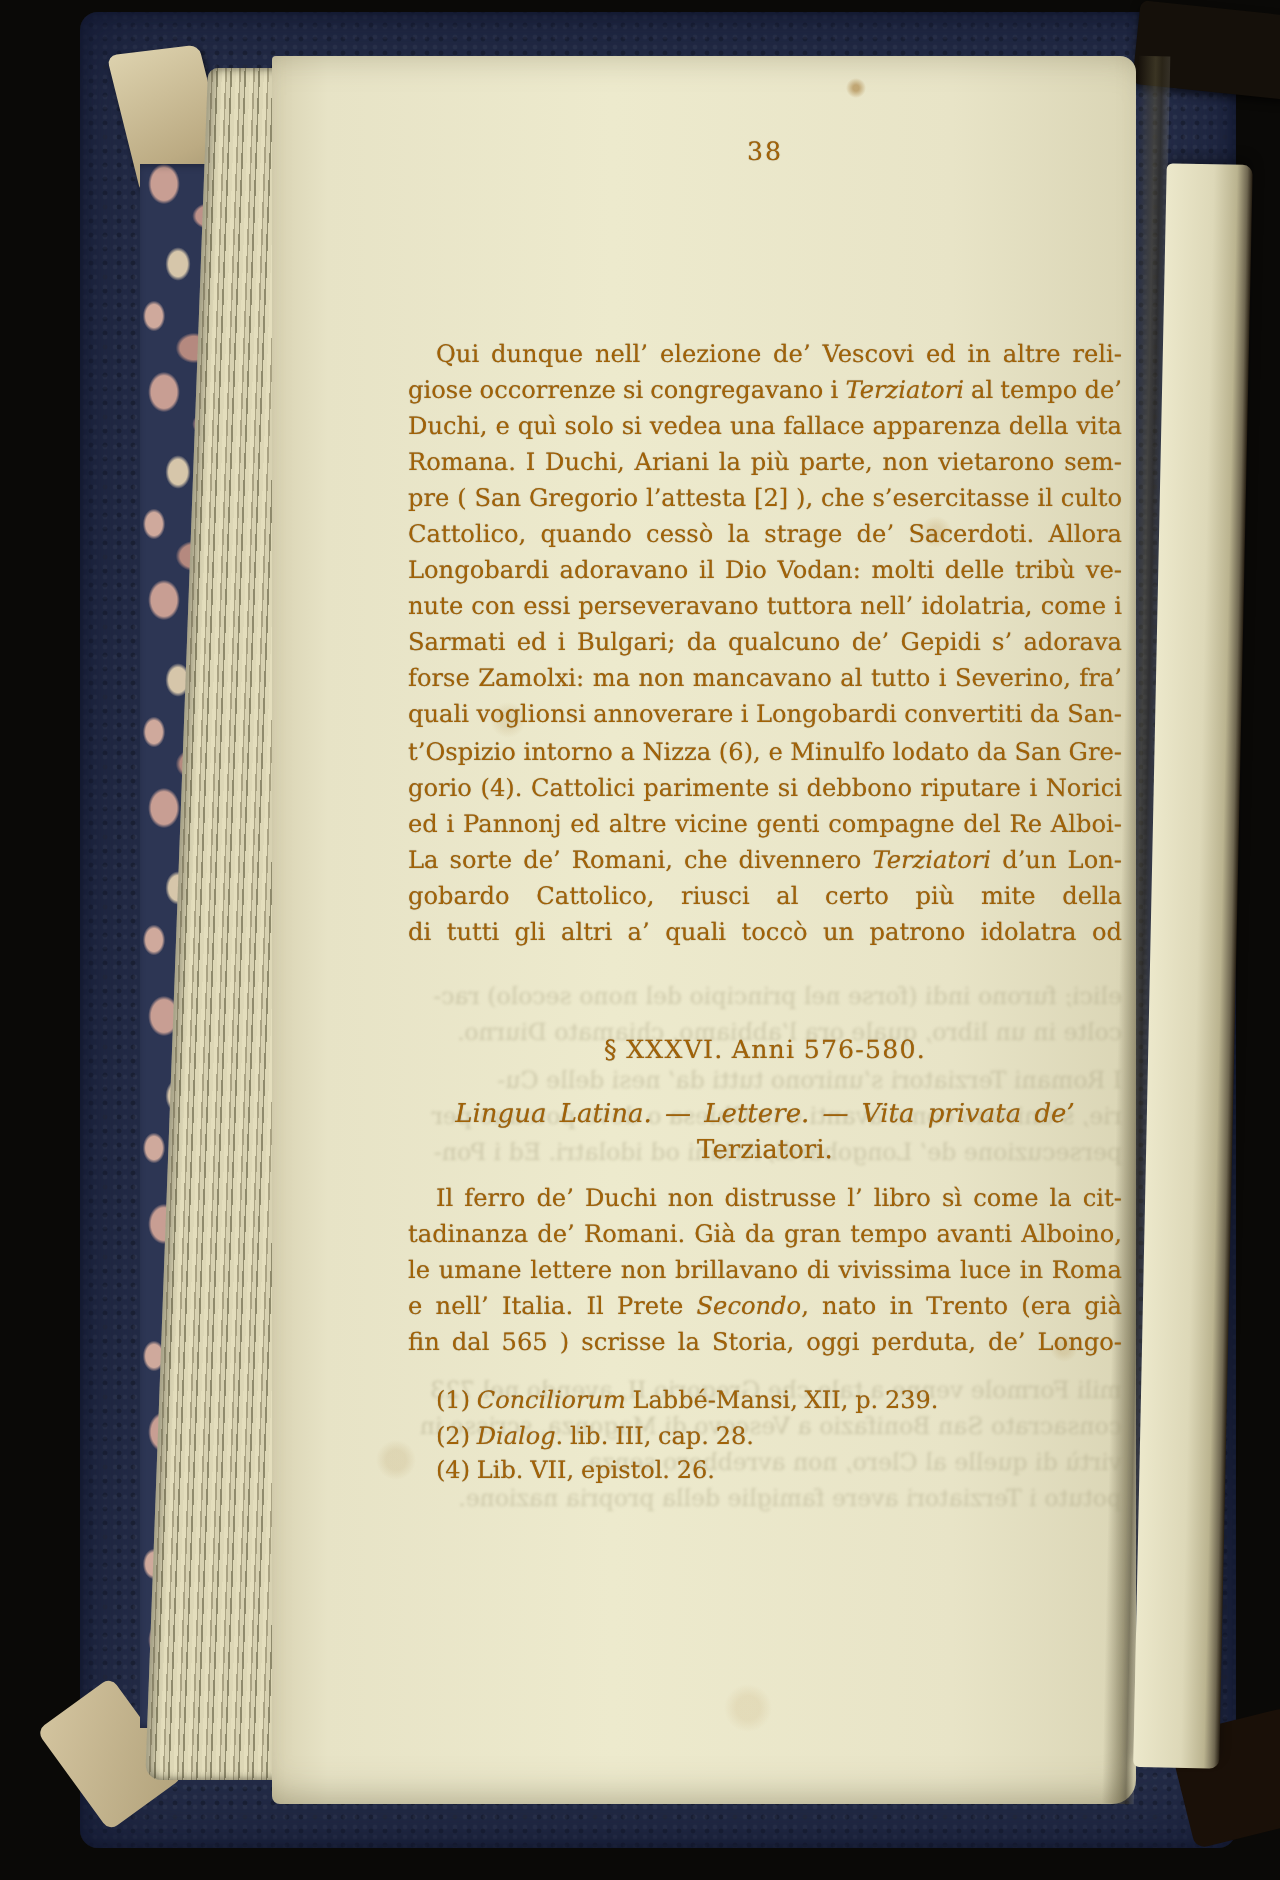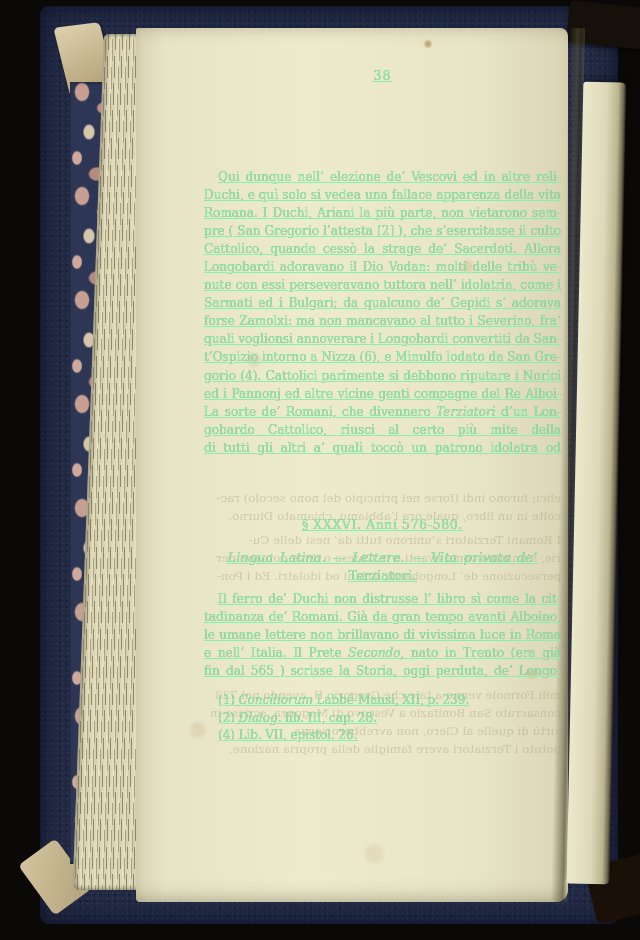--- a/index.html
+++ b/index.html
@@ -62,23 +62,23 @@
 
   
   .crease{position:absolute;left:560px;top:28px;width:16px;height:874px;transform:rotate(1.2deg);
           background:linear-gradient(90deg,rgba(95,88,60,0),rgba(95,88,60,.5) 55%,rgba(60,54,36,.55) 75%,rgba(235,230,200,.15));}
   .page2{position:absolute;left:575px;top:82px;width:43px;height:802px;transform:rotate(1.2deg);
          border-radius:3px 5px 5px 3px;
          background:linear-gradient(90deg,#ece8cb,#ddd8b8 55%,#bab38f 82%,#6e6650 94%,#251d12);
          box-shadow:0 -4px 6px rgba(0,0,0,.3);}
 
   
-  .tblock{position:absolute;left:204px;width:357px;color:#86efac;font-size:12.1px;
+  .tblock{position:absolute;left:204px;width:357px;color:#a16207;font-size:12.1px;
           line-height:18.05px;word-spacing:-0.4px;z-index:5;
-          text-shadow:0 0 .5px rgba(62,57,45,.55);text-decoration:underline;}
+          text-shadow:0 0 .5px rgba(62,57,45,.55);}
   .tline{height:18.05px;overflow:hidden;white-space:normal;}
   .just{text-align:justify;}
   .just::after{content:"";display:inline-block;width:100%;height:0;}
   .indent .tline:first-child{text-indent:14px;}
   #page-number{top:67px;text-align:center;font-size:12.6px;letter-spacing:1px;}
   #para1{top:96px;}
   #para2{top:168px;}
   #heading{top:516px;text-align:center;font-size:12.6px;letter-spacing:.6px;}
   #subtitle{top:549px;text-align:center;font-size:13px;word-spacing:2.5px;}
   #para3{top:590px;}
@@ -125,20 +125,21 @@
       <div class="tline">consacrato San Bonifazio a Vescovo di Magonza, scrisse in</div>
       <div class="tline">virtù di quelle al Clero, non avrebbero senza</div>
       <div class="tline">potuto i Terziatori avere famiglie della propria nazione.</div>
     </div>
 
   <div class="tblock" id="page-number">38</div>
 
 
   <div class="tblock indent" id="para2">
       <div class="tline just">Qui dunque nell’ elezione de’ Vescovi ed in altre reli-</div>
+      <div class="tline just">giose occorrenze si congregavano i <i>Terziatori</i> al tempo de’</div>
       <div class="tline just">Duchi, e quì solo si vedea una fallace apparenza della vita</div>
       <div class="tline just">Romana. I Duchi, Ariani la più parte, non vietarono sem-</div>
       <div class="tline just">pre ( San Gregorio l’attesta [2] ), che s’esercitasse il culto</div>
       <div class="tline just">Cattolico, quando cessò la strage de’ Sacerdoti. Allora molti</div>
       <div class="tline just">Longobardi adoravano il Dio Vodan: molti delle tribù ve-</div>
       <div class="tline just">nute con essi perseveravano tuttora nell’ idolatria, come i</div>
       <div class="tline just">Sarmati ed i Bulgari; da qualcuno de’ Gepidi s’ adorava</div>
       <div class="tline just">forse Zamolxi: ma non mancavano al tutto i Severino, fra’</div>
       <div class="tline just">quali voglionsi annoverare i Longobardi convertiti da San-</div>
       <div class="tline just">t’Ospizio intorno a Nizza (6), e Minulfo lodato da San Gre-</div>

